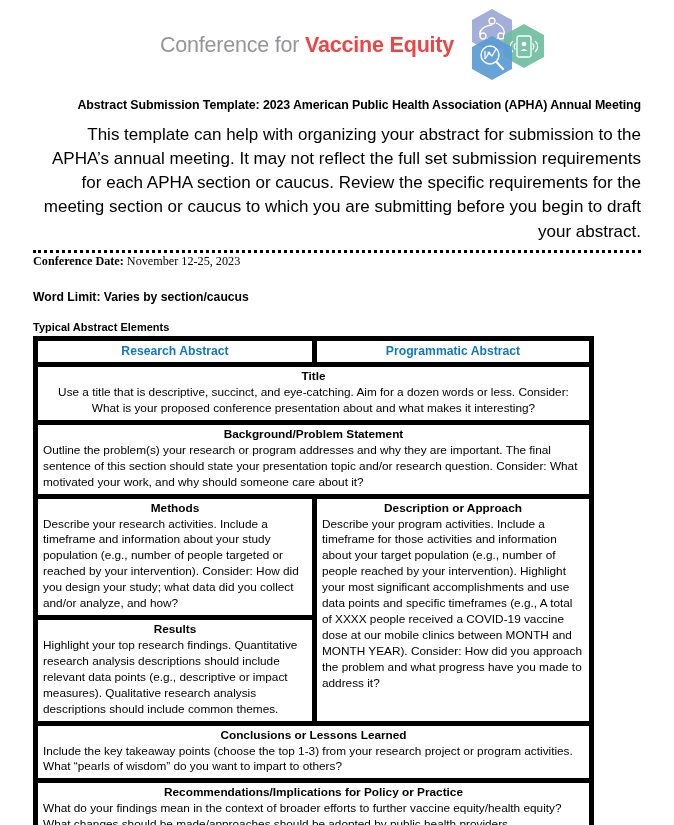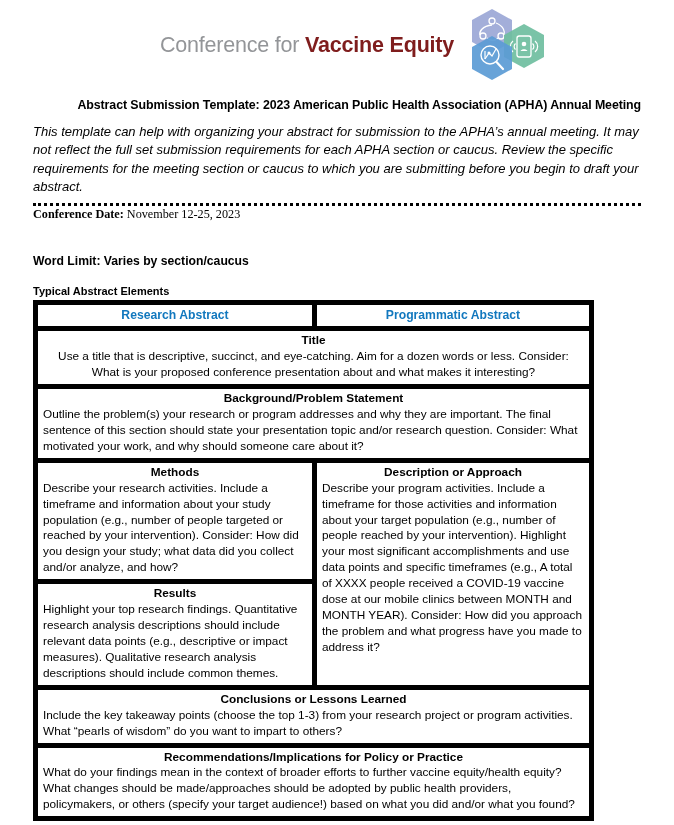--- a/index.html
+++ b/index.html
@@ -35,55 +35,54 @@
     align-items: center;
     transform: translateX(18px);
   }
   .logo-text {
     font-size: 21.5px;
     letter-spacing: -0.2px;
     white-space: nowrap;
     font-family: "Liberation Sans", sans-serif;
   }
   .logo-text .lt-grey { color: #939598; }
-  .logo-text .lt-blue { color: #7f1d1d; font-weight: bold; }
+  .logo-text .lt-blue { color: #ef4444; font-weight: bold; }
   .logo-mark {
     width: 84px;
     height: 76px;
     margin-left: 12px;
     flex: 0 0 auto;
   }
 
   
   .doc-title {
     text-align: right;
     font-weight: bold;
     font-size: 12.4px;
     margin: 8px 0 0 0;
     letter-spacing: -0.1px;
   }
   .intro {
-    font-style: italic;
-    font-size: 13px;
+    font-size: 17px;
     line-height: 1.42;
     margin: 11px 0 0 0;
-    text-align: left;
+    text-align: right;
   }
   .dotted-rule {
     border-top: 3px dotted #000000;
     margin: 6px 0 0 0;
     height: 0;
   }
   .meta-block {
     font-size: 12.2px;
     line-height: 1.33;
     font-family: Liberation Serif, serif;
   }
   .meta-block .lbl { font-weight: bold; }
-  .wordlimit-block { margin-top: 31px; font-size: 12.2px; line-height: 1.38; }
+  .wordlimit-block { margin-top: 20px; font-size: 12.2px; line-height: 1.38; }
   .wordlimit-block .wl-head { font-weight: bold; }
   .wordlimit-block .wl-note { font-style: italic; display: block; margin-top: 1px; }
   .section-label {
     font-weight: bold;
     font-size: 11px;
     margin-top: 15px;
     margin-bottom: 3px;
   }
 
   

